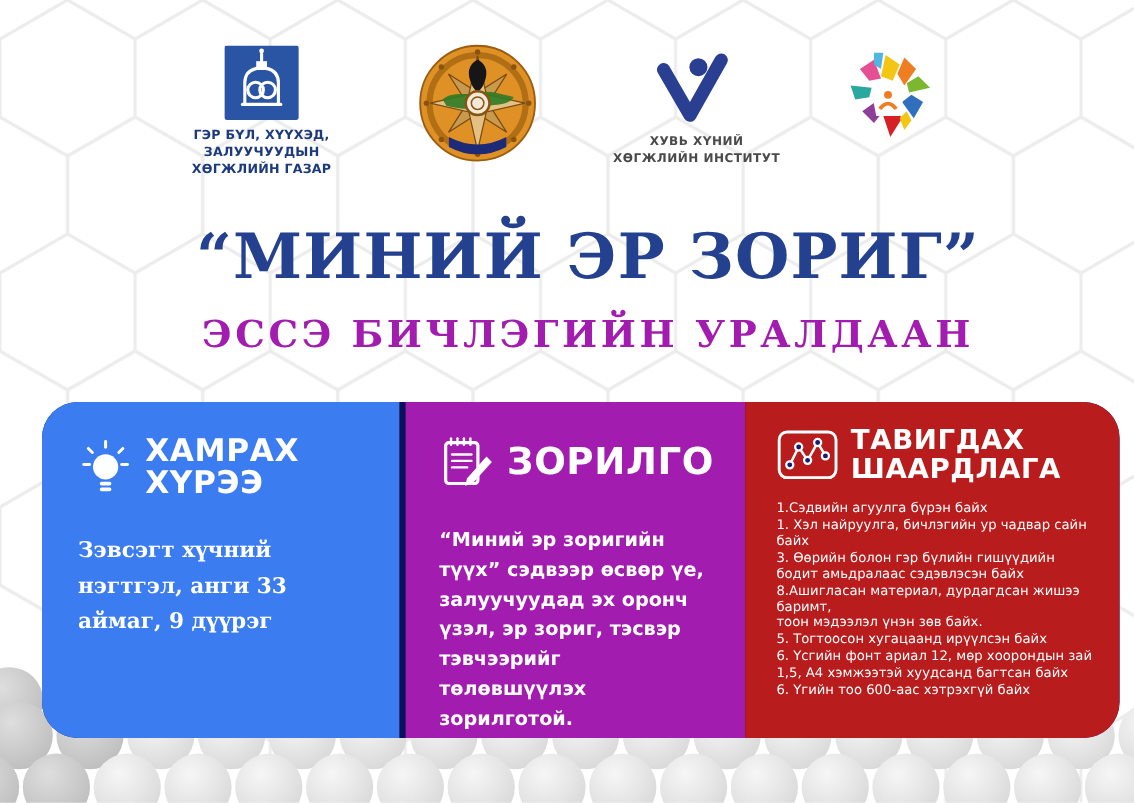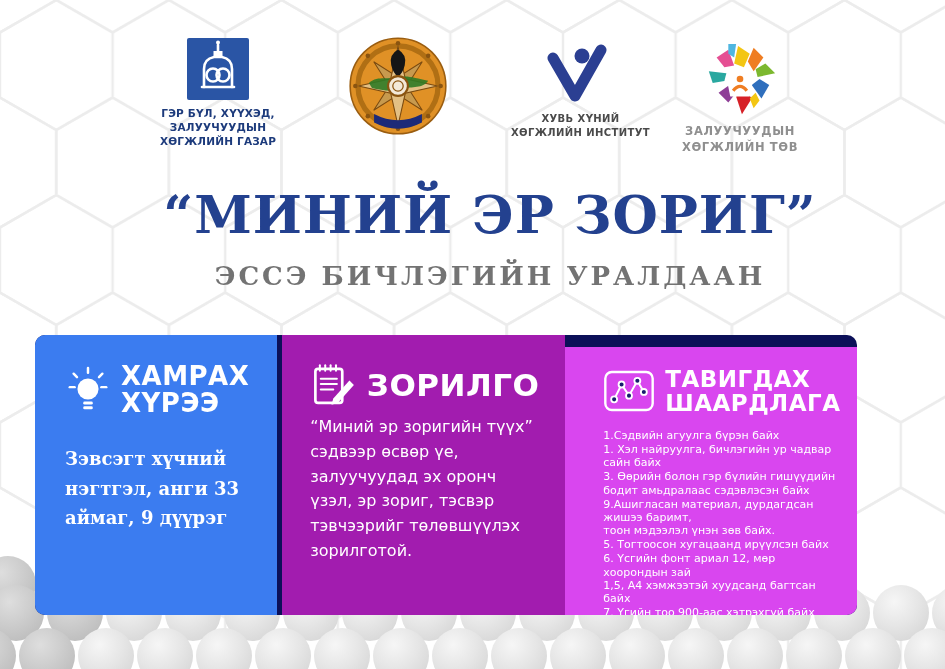--- a/index.html
+++ b/index.html
@@ -28,43 +28,43 @@
   #logo-youth{left:660px;top:42px;width:160px;}
   #logo-youth .cap{margin-top:4px;font-size:11.5px;line-height:1.35;color:#8f8f8f;letter-spacing:.6px;}
   
   .title-wrap{position:absolute;left:0;right:0;top:186px;text-align:center;z-index:2;padding-left:35px;}
   .title-main{
     font-family:"DejaVu Serif",serif;font-weight:bold;
     font-size:52px;color:#23418f;letter-spacing:1px;line-height:1.1;
   }
   .title-sub{
     font-family:"DejaVu Serif",serif;font-weight:bold;
-    font-size:26px;color:#737373;letter-spacing:3px;margin-top:18px;
+    font-size:31px;color:#a21caf;letter-spacing:3px;margin-top:18px;
   }
   
   .panels{
-    position:absolute;left:35px;top:335px;width:822px;height:280px;
-    background:#0c1058;border-radius:10px;overflow:hidden;
+    position:absolute;left:35px;top:335px;width:898px;height:280px;
+    background:#0c1058;border-radius:30px;overflow:hidden;
     display:flex;z-index:3;color:#fff;
   }
   .panel{box-sizing:border-box;height:100%;}
   .panel-scope{width:298px;background:#3b7cf0;padding:28px 28px 0 30px;}
   .panel-sep{width:5px;background:#0c1058;flex:none;}
   .panel-goal{width:283px;background:#a21caf;padding:24px 26px 0 28px;}
-  .panel-req{flex:1;background:#d946ef;padding:20px 22px 0 38px;margin-top:12px;}
+  .panel-req{flex:1;background:#b91c1c;padding:20px 22px 0 26px;}
   .phead{display:flex;align-items:center;gap:10px;}
   .phead .htxt{font-weight:bold;white-space:pre-line;text-transform:uppercase;}
   .panel-scope .htxt{font-size:26px;line-height:1.02;letter-spacing:.5px;}
   .panel-goal .htxt{font-size:31px;letter-spacing:.5px;}
   .panel-req .htxt{font-size:23px;line-height:1.06;letter-spacing:.5px;}
   .scope-body{
     margin-top:28px;font-family:"DejaVu Serif",serif;font-weight:bold;
     font-size:18px;line-height:1.65;
   }
-  .goal-body{margin-top:4px;font-weight:normal;font-size:16px;line-height:1.55;}
+  .goal-body{margin-top:27px;font-weight:bold;font-size:16px;line-height:1.55;}
   .req-list{margin-top:13px;font-weight:normal;font-size:11px;line-height:1.2;}
   .req-item{white-space:pre-line;margin-bottom:1px;}
   svg{display:block;}
 </style>
 </head>
 <body>
 
 <svg id="hexbg" class="layer" width="945" height="669">
   <defs>
     <pattern id="hex" width="112.6" height="195" patternUnits="userSpaceOnUse">
@@ -182,22 +182,20 @@
     <polygon points="54,58 44,74 38,56 48,50" fill="#d62027"></polygon>
     <polygon points="30,62 20,52 34,42 38,52" fill="#8e3f97"></polygon>
     <polygon points="14,42 10,30 28,32 26,40" fill="#29a8a0"></polygon>
     <polygon points="18,16 30,8 36,24 26,26" fill="#e54f93"></polygon>
     <polygon points="30,2 38,2 36,16 30,12" fill="#4fb6e0"></polygon>
     <polygon points="62,60 56,68 52,58 58,52" fill="#f3c613"></polygon>
     <polygon points="42,26 56,36 52,56 32,56 28,36" fill="#ffffff"></polygon>
     <circle cx="42" cy="38" r="3.4" fill="#ef7d22"></circle>
     <path d="M35,50 Q42,41 49,50" fill="none" stroke="#ef7d22" stroke-width="3.4"></path>
   </svg>
-  <div class="cap">ЗАЛУУЧУУДЫН
-ХӨГЖЛИЙН ТӨВ</div>
 </div>
 
 <div class="title-wrap">
   <div class="title-main">“МИНИЙ ЭР ЗОРИГ”</div>
   <div class="title-sub">ЭССЭ БИЧЛЭГИЙН УРАЛДААН</div>
 </div>
 
 <div class="panels">
 
   <div class="panel panel-scope">
@@ -256,22 +254,22 @@
         </g>
       </svg>
       <div class="htxt">ТАВИГДАХ
 ШААРДЛАГА</div>
     </div>
     <div class="req-list">
       <div class="req-item">1.Сэдвийн агуулга бүрэн байх</div>
       <div class="req-item">1.  Хэл найруулга, бичлэгийн ур чадвар сайн байх</div>
       <div class="req-item">3.  Өөрийн болон гэр бүлийн гишүүдийн
   бодит амьдралаас сэдэвлэсэн байх</div>
-      <div class="req-item">9.Ашигласан материал, дурдагдсан жишээ баримт,
+      <div class="req-item">8.Ашигласан материал, дурдагдсан жишээ баримт,
   тоон мэдээлэл үнэн зөв байх.</div>
       <div class="req-item">5.  Тогтоосон хугацаанд ирүүлсэн байх</div>
       <div class="req-item">6.  Үсгийн фонт ариал 12, мөр хоорондын зай
  1,5, А4 хэмжээтэй хуудсанд багтсан байх</div>
-      <div class="req-item">7.  Үгийн тоо 900-аас хэтрэхгүй байх</div>
+      <div class="req-item">6.  Үгийн тоо 600-аас хэтрэхгүй байх</div>
     </div>
   </div>
 
 </div>
 
 </body></html>

